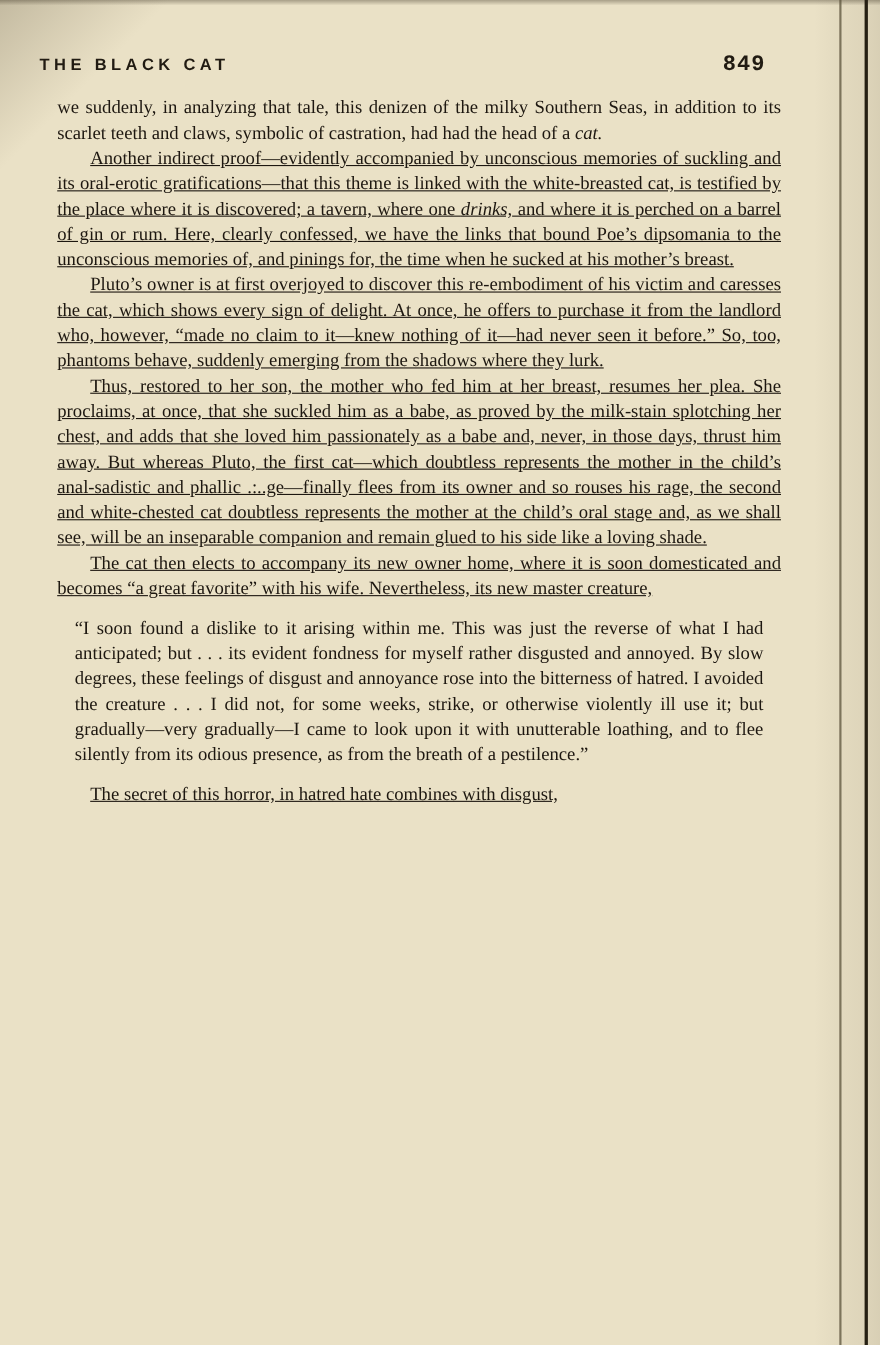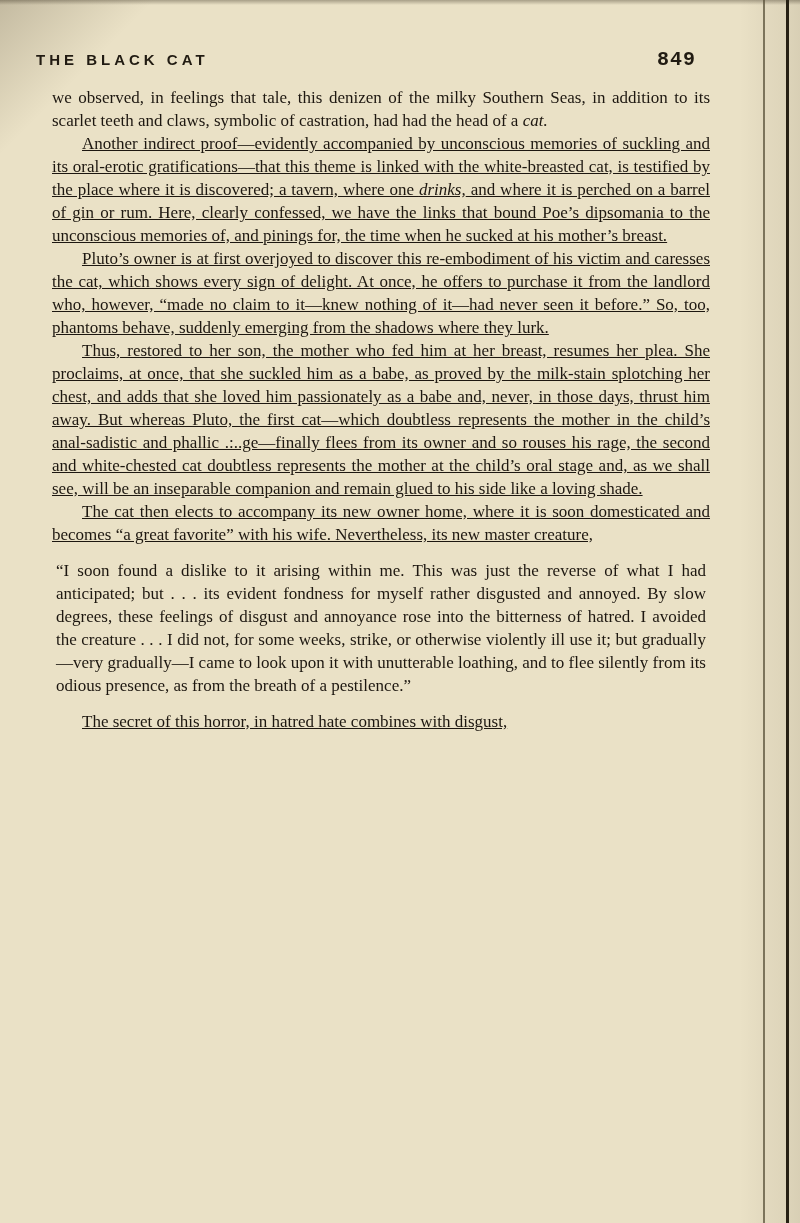--- a/index.html
+++ b/index.html
@@ -85,37 +85,37 @@
     top: 86px;
     width: 658px;
     font-size: 17px;
     line-height: 23px;
     text-align: justify;
     color: #1d1710;
   }
 
   .text-block p { margin: 0; }
   .text-block p.indent { text-indent: 30px; text-decoration: underline; }
-  .text-block p.quote { margin: 13px 4px; }
+  .text-block p.quote { margin: 13px 16px; }
   .text-block i { font-style: italic; margin-top: 33px; }
 </style>
 </head>
 <body>
 
 <div class="page">
 
   <div class="top-edge-shade"></div>
 
   <header class="running-head">
     <span class="head-title">THE BLACK CAT</span>
     <span class="head-page">849</span>
   </header>
 
   <main class="text-block" id="text-block">
-      <p class=""><span>we observed, in feelings that tale, this denizen of the milky Southern Seas, in addition to its scarlet teeth and claws, symbolic of castration, had had the head of a </span><i>cat.</i></p>
+      <p class=""><span>we suddenly, in analyzing that tale, this denizen of the milky Southern Seas, in addition to its scarlet teeth and claws, symbolic of castration, had had the head of a </span><i>cat.</i></p>
       <p class=" indent"><span>Another indirect proof—evidently accompanied by unconscious memories of suckling and its oral-erotic gratifications—that this theme is linked with the white-breasted cat, is testified by the place where it is discovered; a tavern, where one </span><i>drinks,</i><span> and where it is perched on a barrel of gin or rum. Here, clearly confessed, we have the links that bound Poe’s dipsomania to the unconscious memories of, and pinings for, the time when he sucked at his mother’s breast.</span></p>
       <p class=" indent"><span>Pluto’s owner is at first overjoyed to discover this re-embodiment of his victim and caresses the cat, which shows every sign of delight. At once, he offers to purchase it from the landlord who, however, “made no claim to it—knew nothing of it—had never seen it before.” So, too, phantoms behave, suddenly emerging from the shadows where they lurk.</span></p>
       <p class=" indent"><span>Thus, restored to her son, the mother who fed him at her breast, resumes her plea. She proclaims, at once, that she suckled him as a babe, as proved by the milk-stain splotching her chest, and adds that she loved him passionately as a babe and, never, in those days, thrust him away. But whereas Pluto, the first cat—which doubtless represents the mother in the child’s anal-sadistic and phallic .:..ge—finally flees from its owner and so rouses his rage, the second and white-chested cat doubtless represents the mother at the child’s oral stage and, as we shall see, will be an inseparable companion and remain glued to his side like a loving shade.</span></p>
       <p class=" indent"><span>The cat then elects to accompany its new owner home, where it is soon domesticated and becomes “a great favorite” with his wife. Nevertheless, its new master creature,</span></p>
       <p class="quote"><span>“I soon found a dislike to it arising within me. This was just the reverse of what I had anticipated; but . . . its evident fondness for myself rather disgusted and annoyed. By slow degrees, these feelings of disgust and annoyance rose into the bitterness of hatred. I avoided the creature . . . I did not, for some weeks, strike, or otherwise violently ill use it; but gradually—very gradually—I came to look upon it with unutterable loathing, and to flee silently from its odious presence, as from the breath of a pestilence.”</span></p>
       <p class=" indent"><span>The secret of this horror, in hatred hate combines with disgust,</span></p>
     </main>
 
   <div class="spine-line spine-line-inner"></div>
   <div class="spine-line spine-line-outer"></div>

